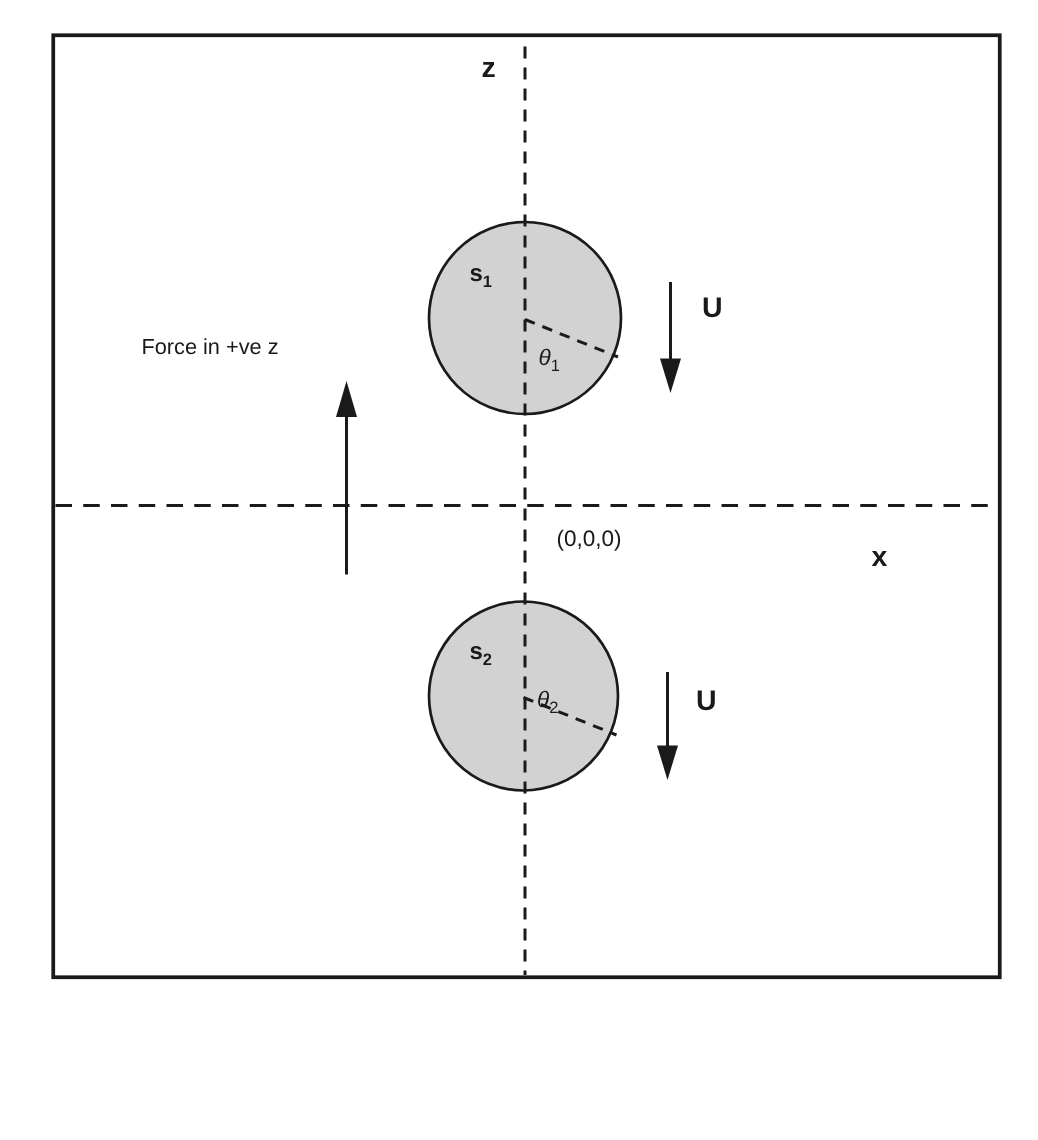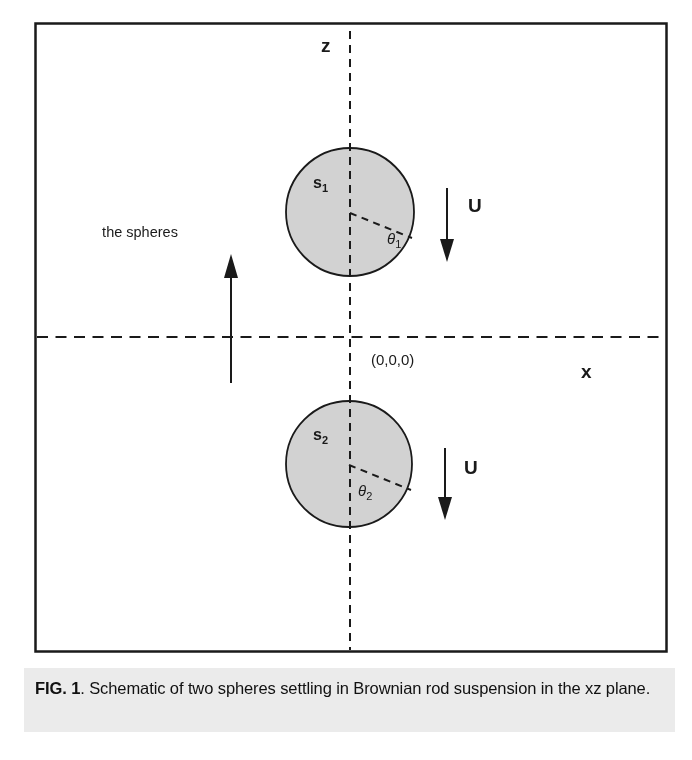--- a/index.html
+++ b/index.html
@@ -73,26 +73,25 @@
       <line x1="231" y1="383" x2="231" y2="274" stroke="var(--line)" stroke-width="2"></line>
       <polygon points="224,278 238,278 231,254" fill="var(--line)"></polygon>
     </g>
   </svg>
 
   <div class="label axis-label" style="left:321px;top:36px;">z</div>
   <div class="label axis-label" style="left:581px;top:362px;">x</div>
   <div class="label origin-label" style="left:355px;top:352px;">(0,0,0)</div>
 
   <div class="label sphere-label" style="left:313px;top:175px;"><span>s</span><sub>1</sub></div>
-  <div class="label theta-label" style="left:359px;top:231px;margin-left:28px;"><span>θ</span><sub>1</sub></div>
+  <div class="label theta-label" style="left:359px;top:231px;"><span>θ</span><sub>1</sub></div>
   <div class="label u-label" style="left:468px;top:196px;">U</div>
 
   <div class="label sphere-label" style="left:313px;top:427px;"><span>s</span><sub>2</sub></div>
-  <div class="label theta-label" style="left:358px;top:483px;"><span>θ</span><sub>2</sub></div>
+  <div class="label theta-label" style="left:358px;top:459px;"><span>θ</span><sub>2</sub></div>
   <div class="label u-label" style="left:464px;top:458px;">U</div>
 
   <div class="force-note">
-    <div>the spheres</div>
+    <div>Force in +ve z</div>
   </div>
 
-  <div class="caption"><span class="fig-label">FIG. 1</span><span>. Schematic of two spheres settling in Brownian rod suspension in the xz plane.</span></div>
 
 </div>
 
 </body></html>

